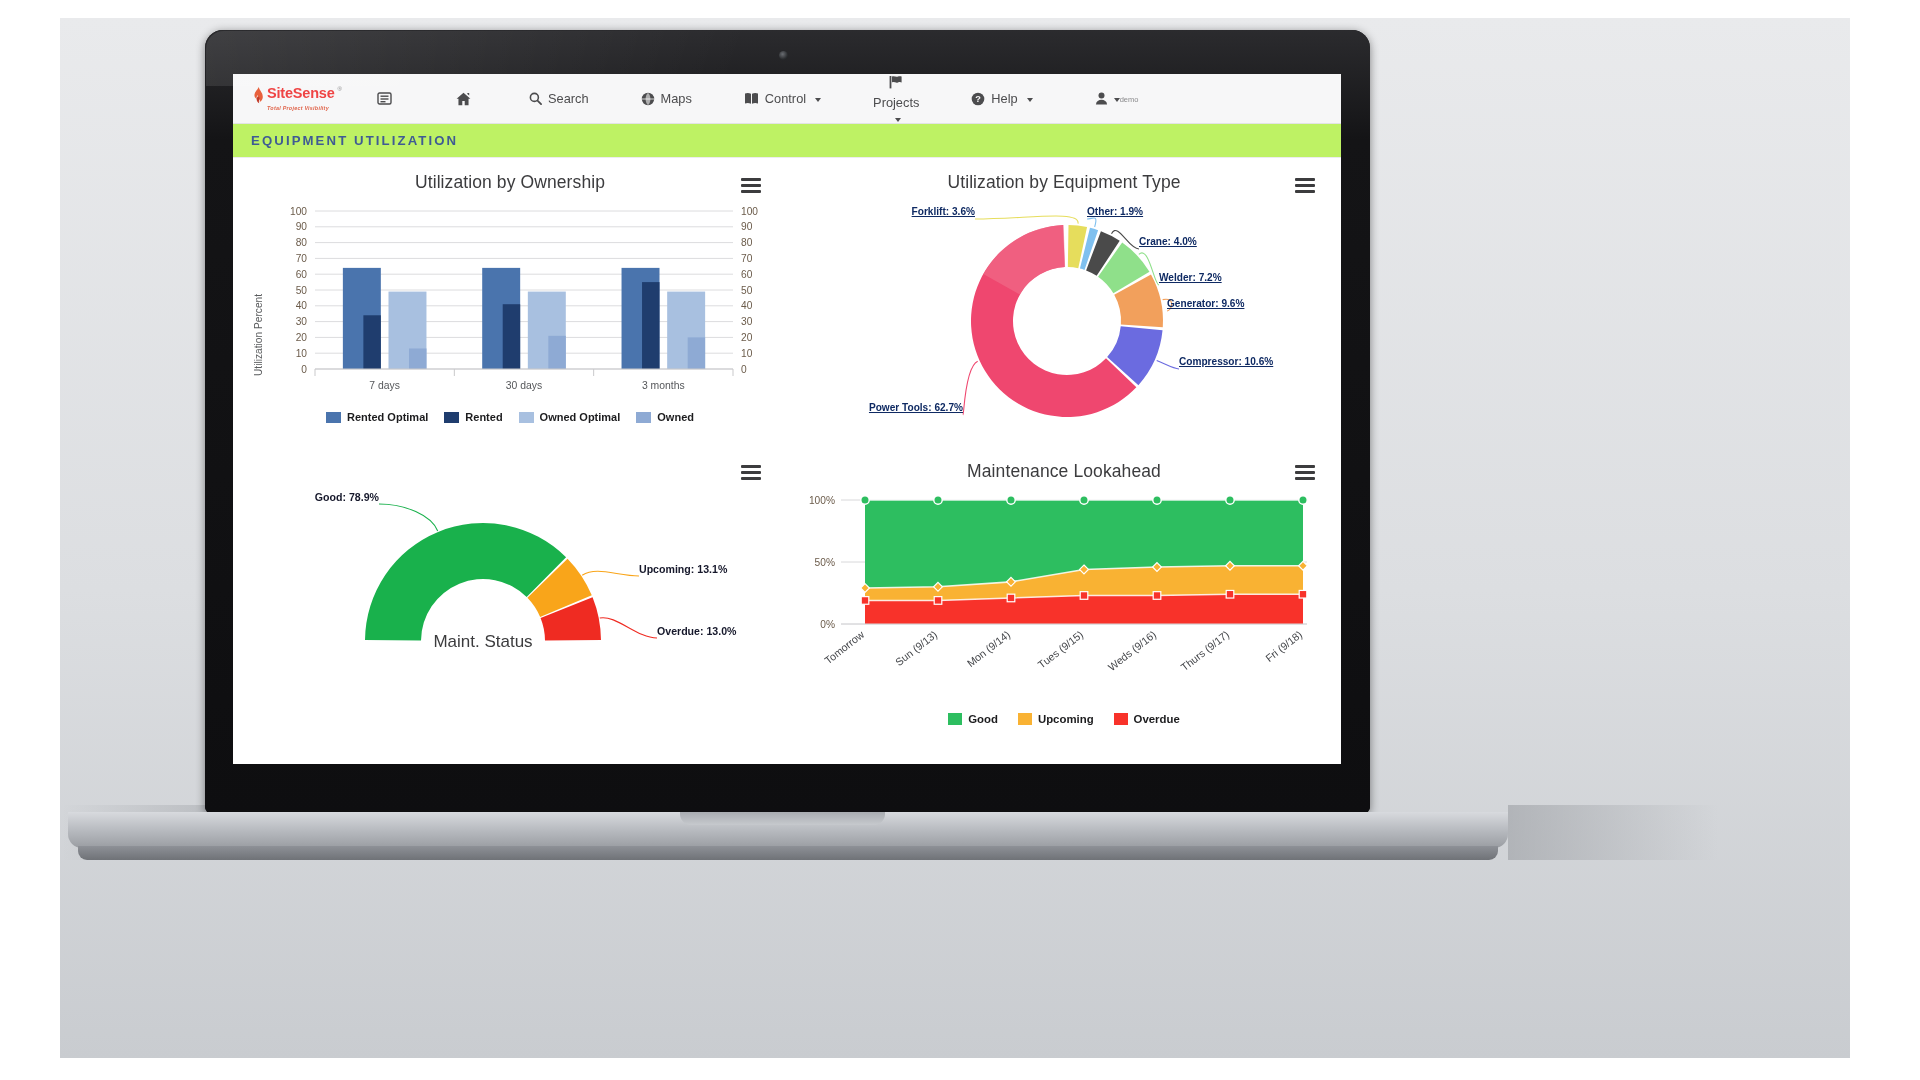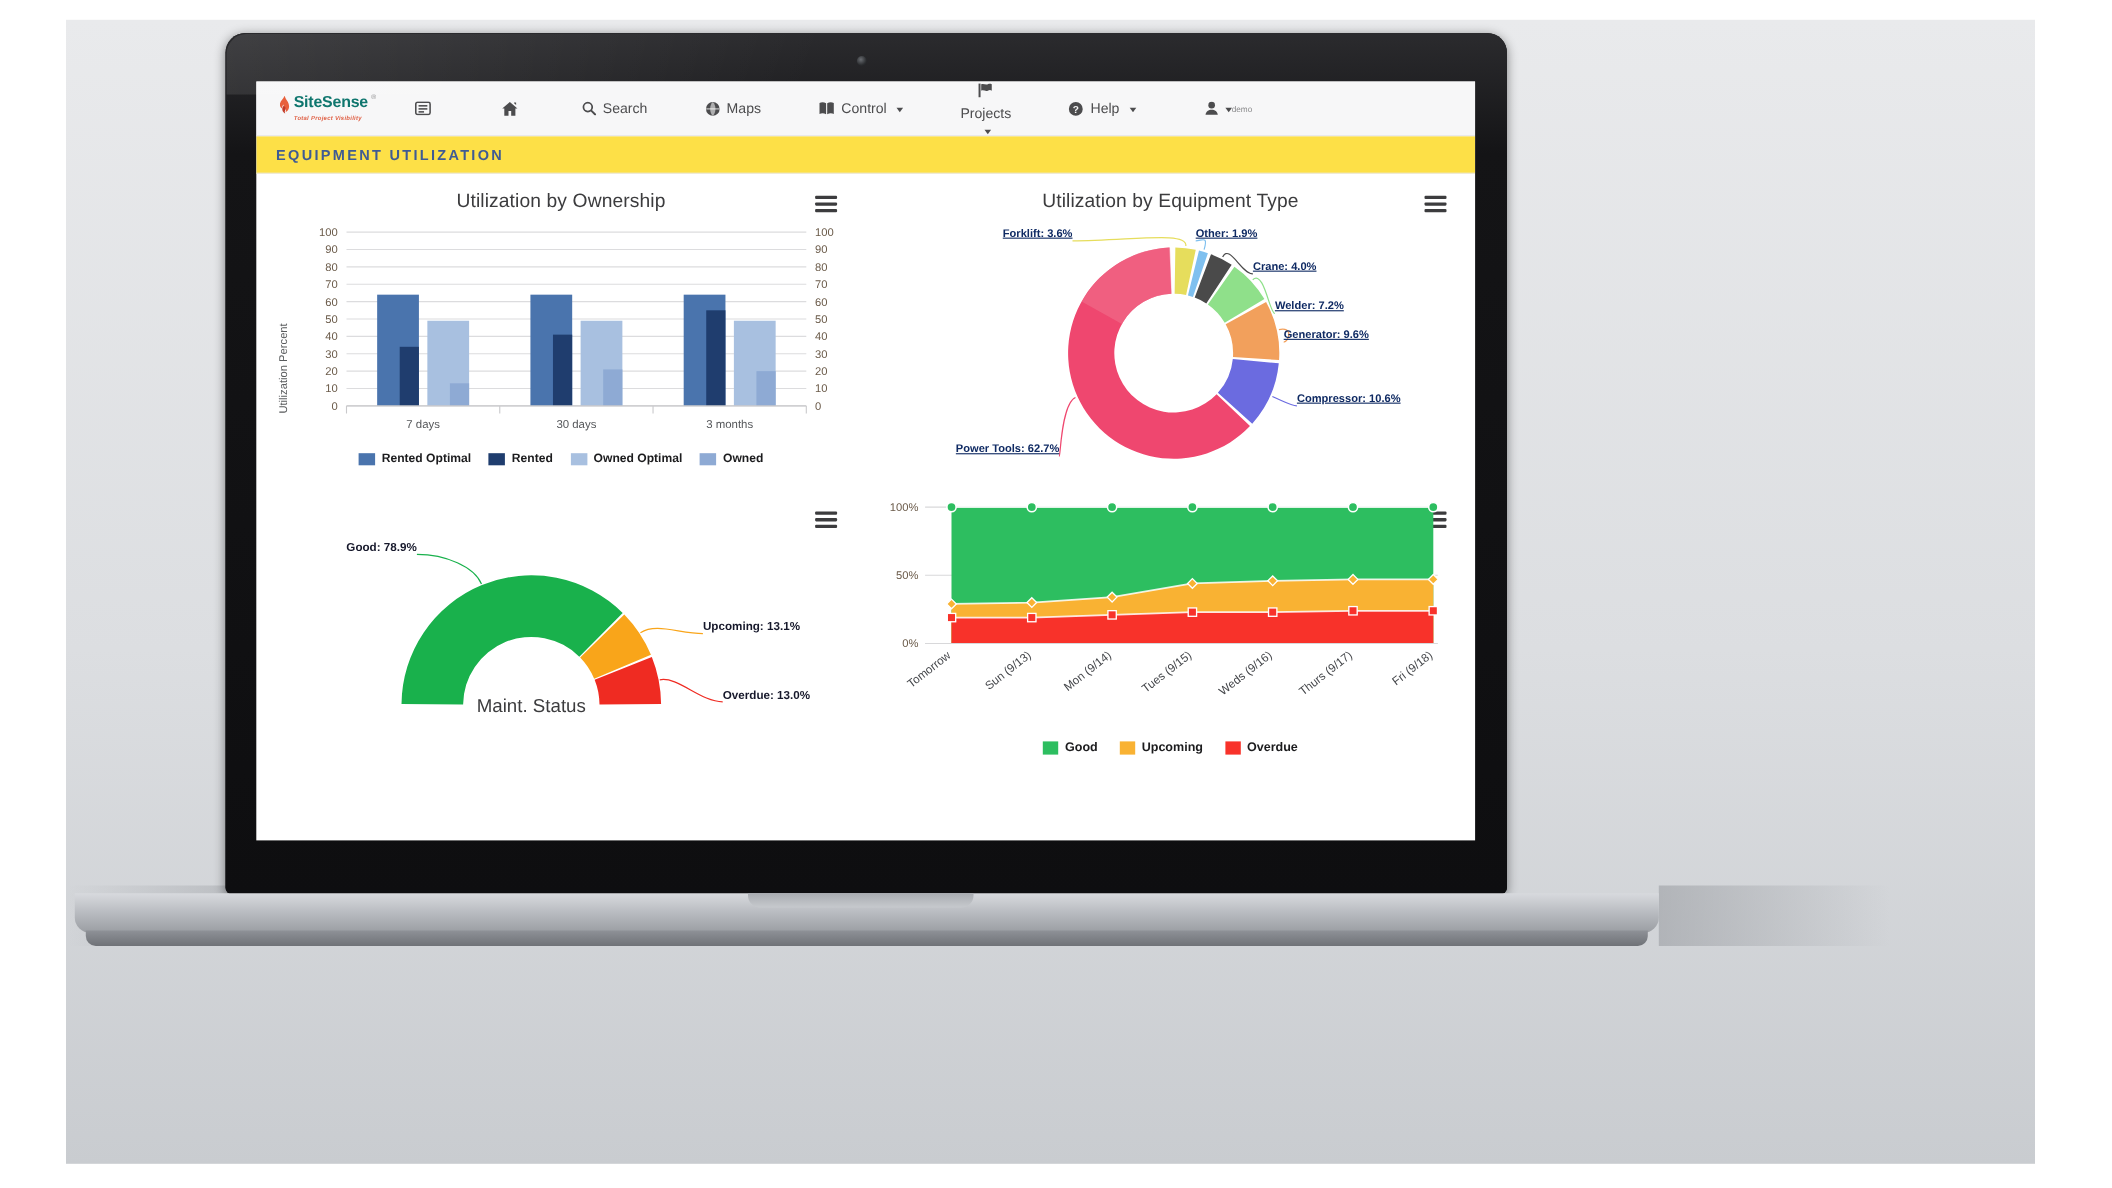--- a/index.html
+++ b/index.html
@@ -66,21 +66,21 @@
 
   
   .navbar {
     height: 50px; background: #f7f7f8; border-bottom: 1px solid #e3e3e5;
     display: flex; align-items: center; padding: 0 6px;
   }
   .brand { width: 112px; padding-left: 14px; line-height: 1; }
   .brand-row { display: flex; align-items: flex-start; gap: 3px; }
   .flame { width: 11px; height: 18px; flex: 0 0 auto; margin-top: 1px; }
   .brand-name {
-    font-size: 14.5px; font-weight: 700; color: #0f766e; letter-spacing: -.2px;
+    font-size: 14.5px; font-weight: 700; color: #ef4444; letter-spacing: -.2px;
   }
   .brand-tm { font-size: 6px; vertical-align: super; color: #8b8b8d; }
   .brand-tag {
     font-size: 5.4px; color: #e0644a; letter-spacing: .25px;
     margin-top: 1px; margin-left: 14px; font-style: italic; font-weight: 700;
   }
   .navitems { display: flex; align-items: center; flex: 1; }
   .navitem {
     display: flex; align-items: center; gap: 6px;
     font-size: 12.8px; color: #4c4c4e; padding: 6px 10px; cursor: pointer;
@@ -90,21 +90,21 @@
     width: 0; height: 0; border-left: 3.5px solid transparent;
     border-right: 3.5px solid transparent; border-top: 4px solid #4c4c4e;
     margin-left: 3px; margin-top: 2px;
   }
   .navuser { display: flex; flex-direction: row; align-items: center; padding: 0 10px; cursor: pointer; }
   .navuser-top { display: flex; align-items: center; gap: 3px; }
   .navuser-name { font-size: 7.5px; color: #8a8a8c; margin-top: 1px; }
 
   
   .sect {
-    background: #fde047; border-bottom: 1px solid #ececee;
+    background: #bef264; border-bottom: 1px solid #ececee;
     padding: 9px 0 9px 18px;
     font-size: 13.2px; font-weight: 700; letter-spacing: 2.1px;
     color: #3f5b94;
   }
 
   .row { display: flex; }
   .panel { position: relative; }
   .panel-l { width: 554px; }
   .panel-r { width: 554px; }
 
@@ -395,20 +395,21 @@
               <path d="M349.2160334416636,116.294758899288 C363.3897525047584,106.90829588490058 384.69487625237923,117 406,117" fill="none" stroke="#f9a51a" stroke-width="1.1"></path>
               <text x="406" y="114" font-family="Liberation Sans, sans-serif" font-size="10.6" font-weight="700" fill="#16182b" text-anchor="start">Upcoming: 13.1%</text>
               <path d="M366.75665762390656,159.00254578232918 C383.43618014160745,155.71719517980478 403.7180900708037,179 424,179" fill="none" stroke="#ef2b22" stroke-width="1.1"></path>
               <text x="424" y="176" font-family="Liberation Sans, sans-serif" font-size="10.6" font-weight="700" fill="#16182b" text-anchor="start">Overdue: 13.0%</text>
               <text x="250" y="188" font-family="Liberation Sans, sans-serif" font-size="17" fill="#3c3c3e" text-anchor="middle">Maint. Status</text>
             </svg>
         </div>
       </div>
 
       <div class="panel panel-r">
+        <div class="chart-title" style="padding-top:18px;">Maintenance Lookahead</div>
         <div class="burger" style="top:22px;right:26px;">
           <i></i>
             <i></i>
             <i></i>
         </div>
         <div class="area-wrap">
           <svg id="areasvg" width="554" height="225" style="position:absolute;left:0;top:0;">
               <line x1="54" y1="18" x2="520" y2="18" stroke="#d8d8da" stroke-width="1"></line>
               <line x1="54" y1="80" x2="520" y2="80" stroke="#d8d8da" stroke-width="1"></line>
               <line x1="54" y1="142" x2="520" y2="142" stroke="#d8d8da" stroke-width="1"></line>

